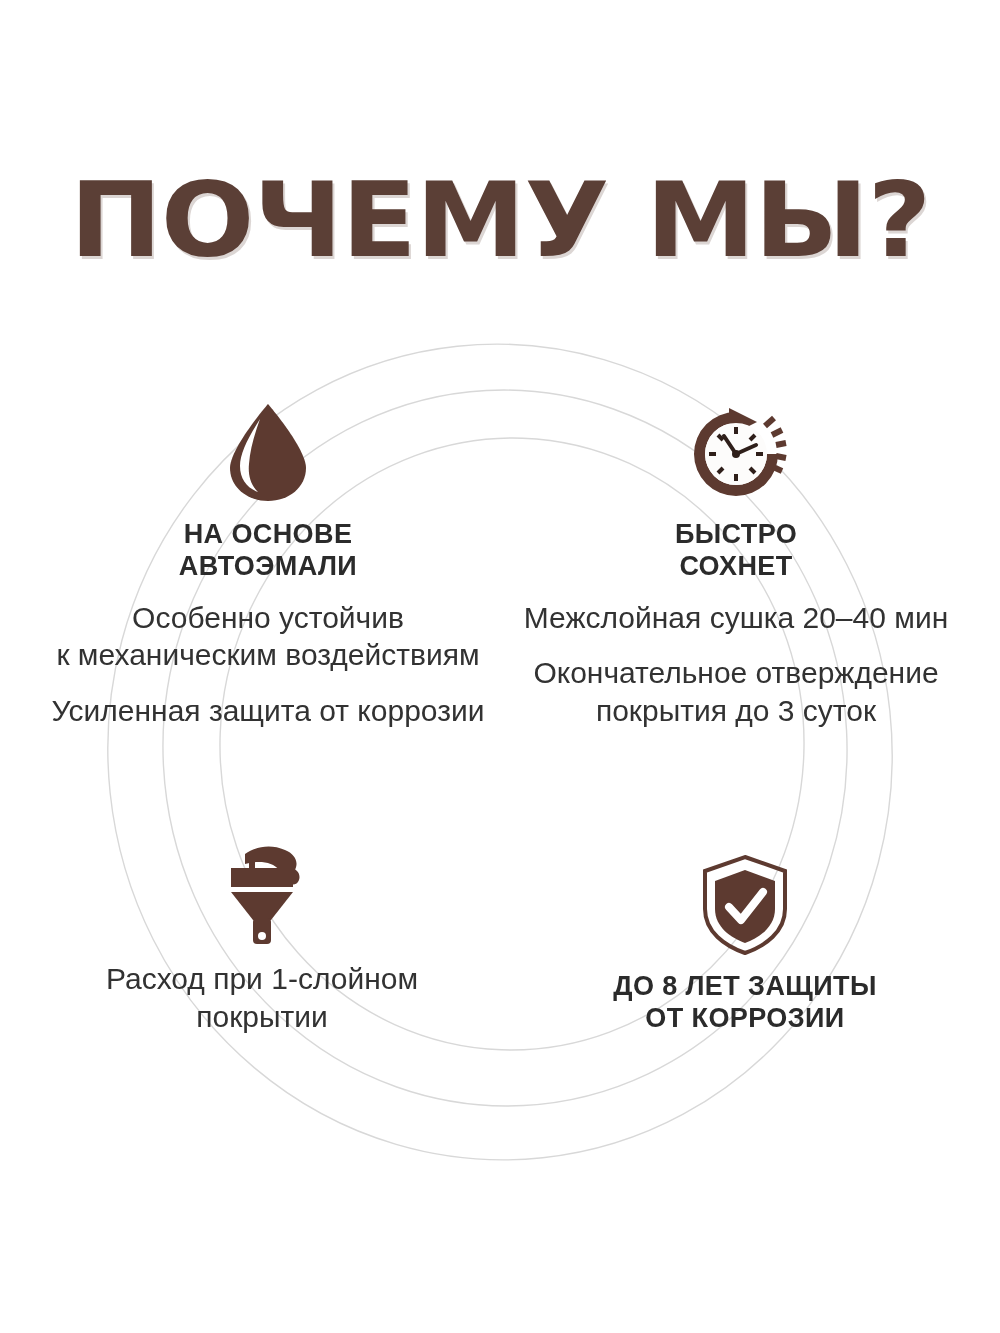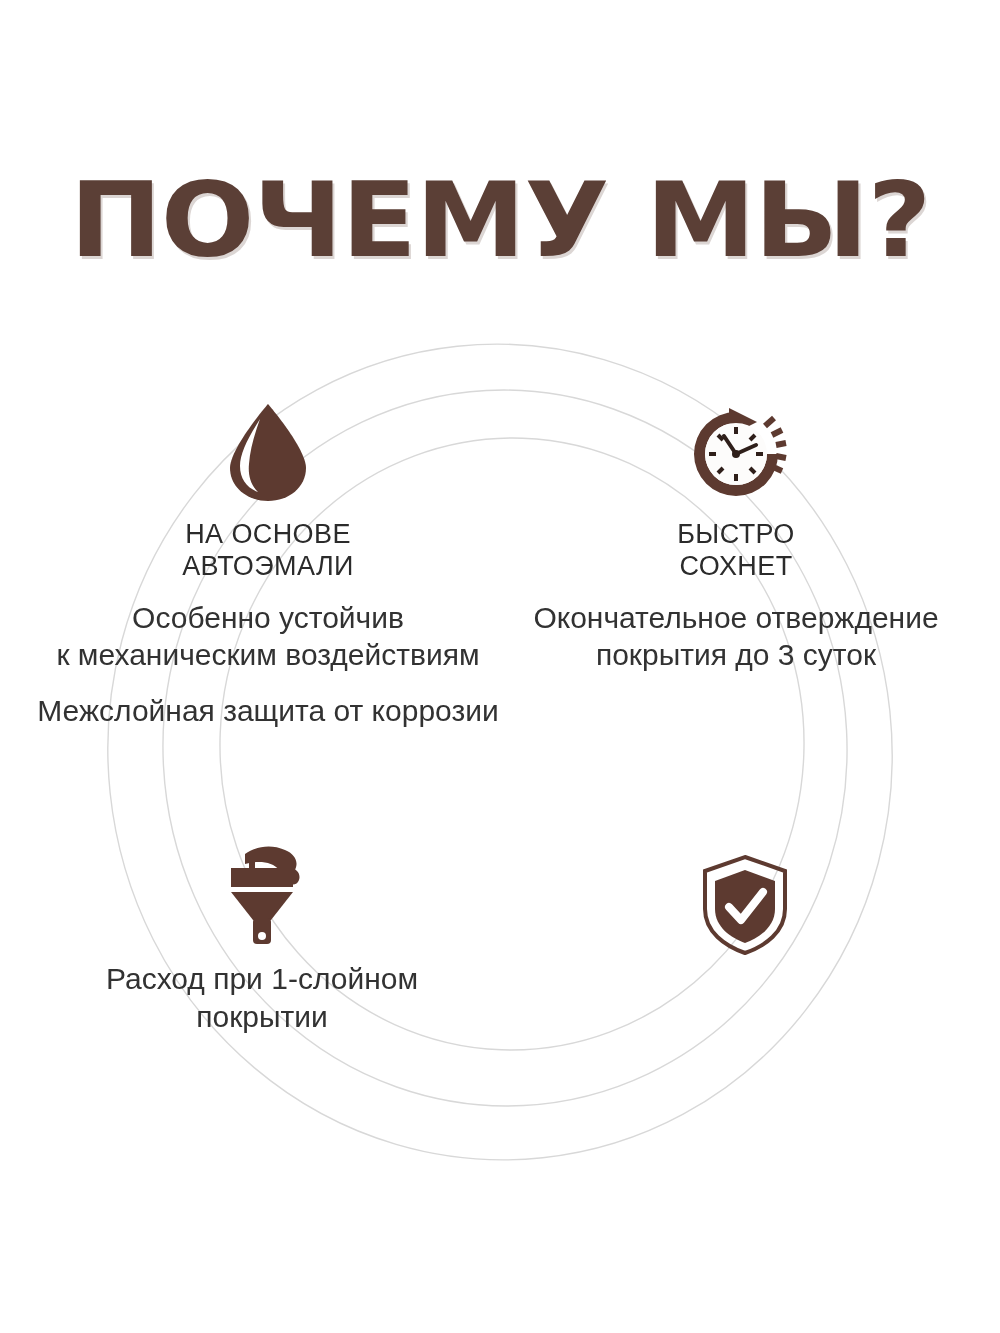--- a/index.html
+++ b/index.html
@@ -56,21 +56,21 @@
   }
   .icon-box {
     height: 104px;
     display: flex;
     align-items: flex-end;
     justify-content: center;
     margin-bottom: 14px;
   }
   .quad-heading {
     font-family: "Liberation Sans", sans-serif;
-    font-weight: normal;
+    font-weight: bold;
     font-size: 27px;
     line-height: 1.2;
     letter-spacing: 0.4px;
     color: #2b2b2b;
     white-space: pre-line;
     margin-bottom: 16px;
   }
   .quad-lines {
     display: block;
   }
@@ -120,21 +120,21 @@
                  C27 101 10 87 10 68 C10 48 48 4 48 4 Z" fill="#5d3a30"></path>
         <path d="M40 19 C28 38 20 53 20 66 C20 79 27 88 38 92
                  C30 84 28 74 29 64 C30 49 35 33 40 19 Z" fill="#ffffff"></path>
       </svg>
     </div>
     <div class="quad-heading">НА ОСНОВЕ
 АВТОЭМАЛИ</div>
     <div class="quad-lines">
       <div class="quad-line">Особенно устойчив
 к механическим воздействиям</div>
-      <div class="quad-line">Межслойная защита от коррозии</div>
+      <div class="quad-line">Усиленная защита от коррозии</div>
     </div>
   </div>
 
   <div class="quad" id="quad-drying">
     <div class="icon-box">
       <svg width="102" height="100" viewBox="0 0 102 100" xmlns="http://www.w3.org/2000/svg">
 
         <path d="M51 8 A42 42 0 1 0 93 50 L82 50 A31 31 0 1 1 51 19 Z" fill="#5d3a30"></path>
 
         <path d="M44 10 L44 -2 L72 12 L44 26 L44 14 Z" fill="#5d3a30" transform="translate(0,6)"></path>
@@ -163,20 +163,21 @@
         <g stroke="#2f1f1a" stroke-width="4" stroke-linecap="round">
           <line x1="51" y1="50" x2="39" y2="32"></line>
           <line x1="51" y1="50" x2="71" y2="41"></line>
         </g>
         <circle cx="51" cy="50" r="4" fill="#2f1f1a"></circle>
       </svg>
     </div>
     <div class="quad-heading">БЫСТРО
 СОХНЕТ</div>
     <div class="quad-lines">
+      <div class="quad-line">Межслойная сушка 20–40 мин</div>
       <div class="quad-line">Окончательное отверждение
 покрытия до 3 суток</div>
     </div>
   </div>
 
   <div class="quad" id="quad-usage">
     <div class="icon-box">
       <svg width="94" height="108" viewBox="0 0 94 108" xmlns="http://www.w3.org/2000/svg">
 
         <path d="M26 16 L26 30 L34 30 L34 20 L40 20 L40 30 L74 30
@@ -207,15 +208,17 @@
 
         <path d="M46 3 L86 17 L86 55 C86 78 66 92 46 99
                  C26 92 6 78 6 55 L6 17 Z" fill="none" stroke="#5d3a30" stroke-width="4"></path>
 
         <path d="M46 16 L76 27 L76 55 C76 73 60 84 46 89
                  C32 84 16 73 16 55 L16 27 Z" fill="#5d3a30"></path>
 
         <path d="M30 53 L42 66 L64 38" fill="none" stroke="#ffffff" stroke-width="8" stroke-linecap="round" stroke-linejoin="round"></path>
       </svg>
     </div>
+    <div class="quad-heading">ДО 8 ЛЕТ ЗАЩИТЫ
+ОТ КОРРОЗИИ</div>
   </div>
 
 </div>
 
 </body></html>

